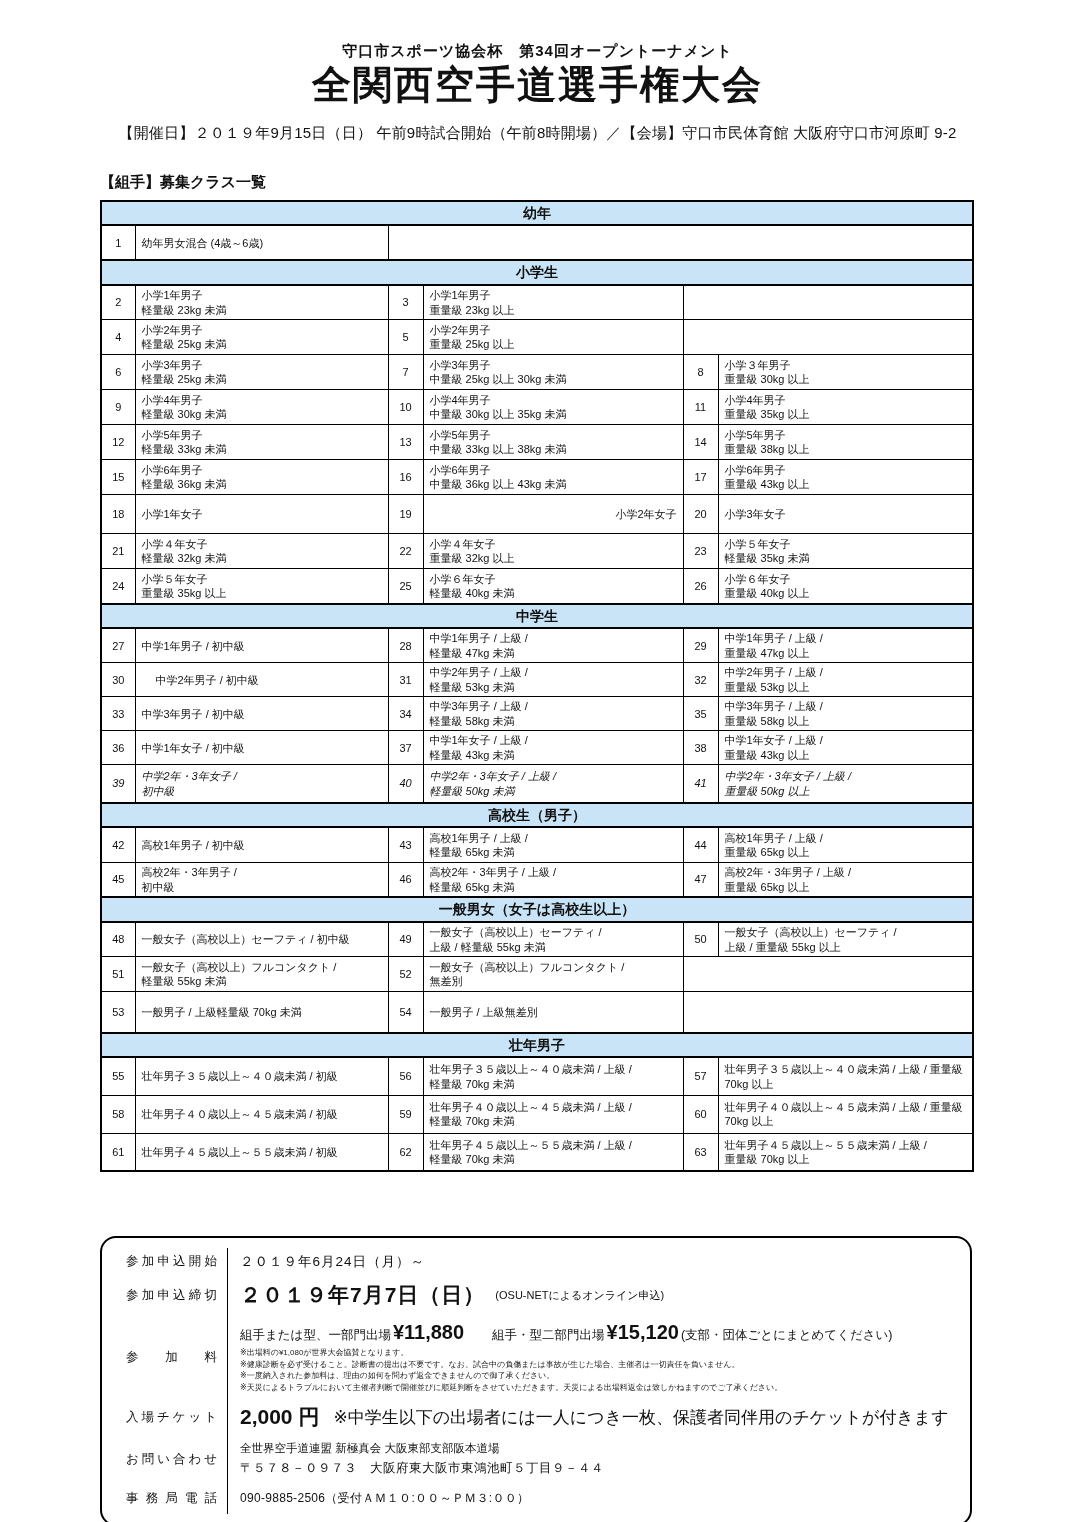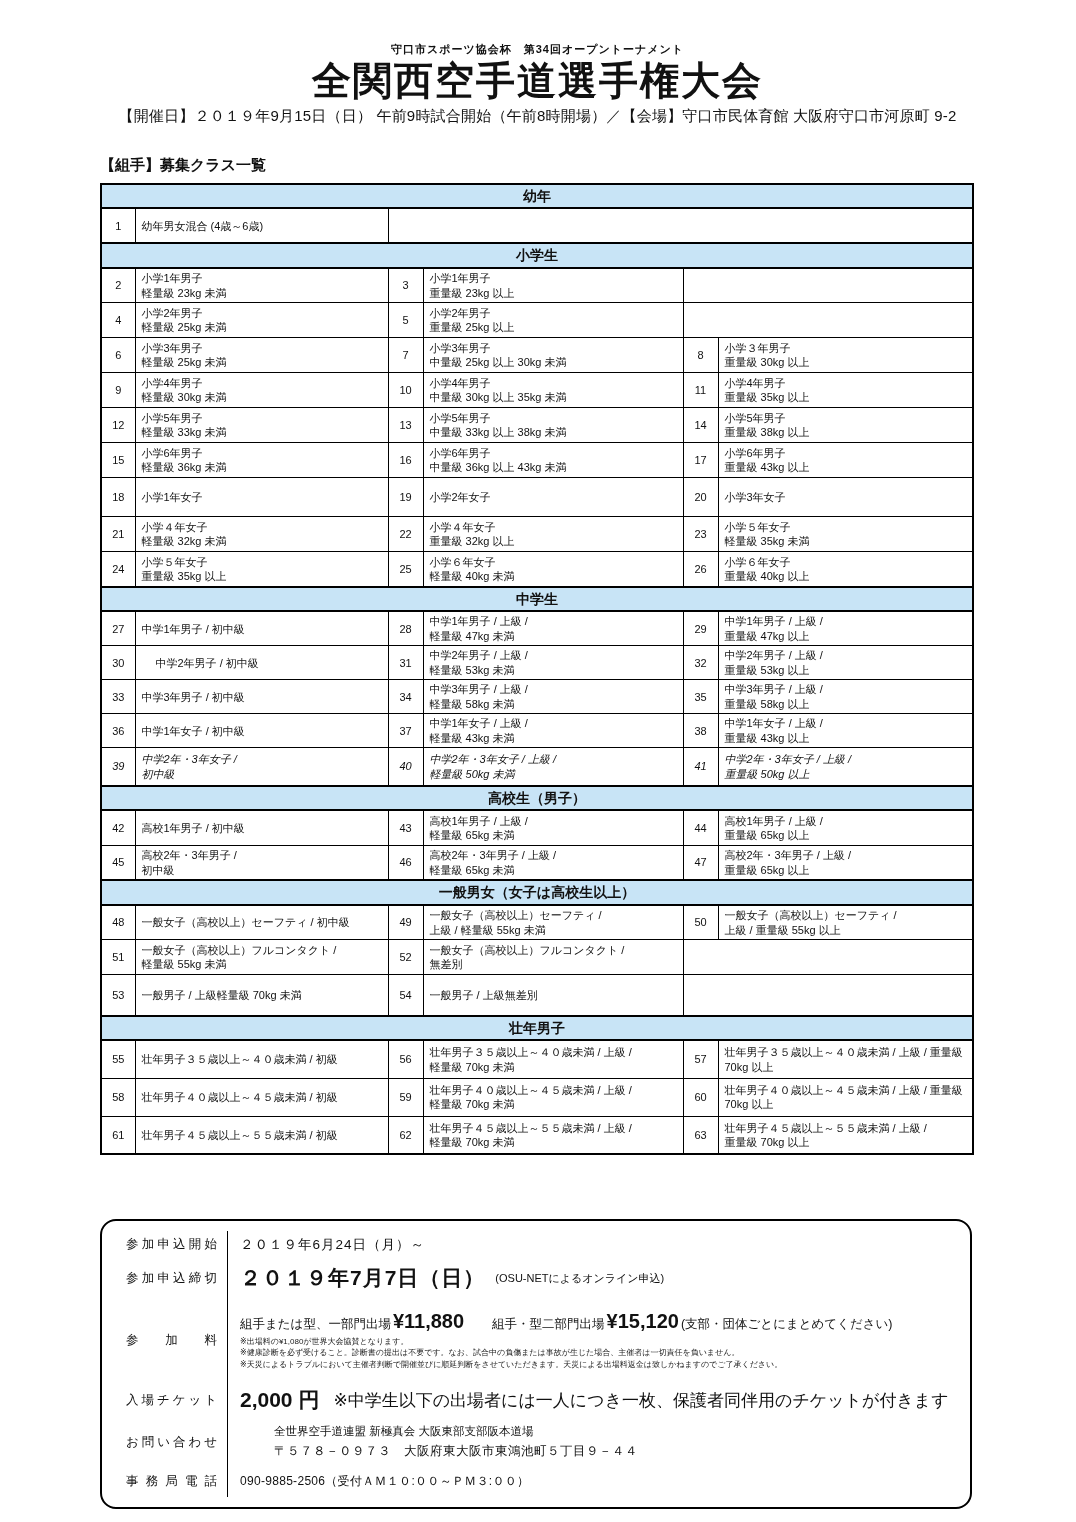--- a/index.html
+++ b/index.html
@@ -8,23 +8,23 @@
     width: 1076px; height: 1522px;
     font-family: "Liberation Sans", "DejaVu Sans", sans-serif;
     color: #111;
     position: relative;
     overflow: hidden;
   }
   .page { padding: 42px 101px 0 100px; width: 1076px; height: 1522px; }
 
   
   .hdr { text-align: center; }
-  .hdr-sub { font-size: 11px; font-weight: bold; letter-spacing: 1px; }
+  .hdr-sub { font-size: 15px; font-weight: bold; letter-spacing: 1px; }
   .hdr-title { font-size: 39px; font-weight: bold; letter-spacing: 2px; margin-top: 2px; line-height: 1.15; }
-  .hdr-info { font-size: 15px; margin-top: 3px; letter-spacing: 0.2px; }
+  .hdr-info { font-size: 15px; margin-top: 16px; letter-spacing: 0.2px; }
 
   .caption { font-size: 15px; font-weight: bold; margin: 30px 0 8px 0; text-align: left; }
 
   
   table.classes {
     width: 872px;
     border-collapse: collapse;
     table-layout: fixed;
     border: 2px solid #000;
   }
@@ -68,21 +68,21 @@
     text-align: justify;
     text-align-last: justify;
     display: flex; flex-direction: column; justify-content: center;
   }
   .apply-label > span { width: 100%; text-align: justify; text-align-last: justify; }
   .apply-content { flex: 1; padding: 3px 10px 3px 12px; display: flex; flex-direction: column; justify-content: center; }
   .row-start { height: 27px; }
   .row-deadline { height: 40px; }
   .row-fee { height: 84px; }
   .row-ticket { height: 36px; }
-  .row-contact { height: 48px; gap: 34px; }
+  .row-contact { height: 48px; }
   .row-phone { height: 31px; }
 
   .start-value { font-size: 13.5px; letter-spacing: 1px; }
   .deadline-line { display: flex; align-items: center; gap: 10px; }
   .deadline-big { font-size: 21px; font-weight: bold; letter-spacing: 1px; }
   .deadline-note { font-size: 11px; }
   .fee-line { display: flex; align-items: baseline; flex-wrap: nowrap; }
   .fee-text { font-size: 12.5px; }
   .fee-amt { font-size: 20px; font-weight: bold; margin: 0 2px; }
   .fee-gap { width: 26px; }
@@ -188,21 +188,21 @@
           <td class="desc">小学6年男子
 中量級 36kg 以上 43kg 未満</td>
           <td class="num">17</td>
           <td class="desc">小学6年男子
 重量級 43kg 以上</td>
         </tr>
         <tr style="height: 39px;">
           <td class="num" style="height: 39px;">18</td>
           <td class="desc" style="height: 39px;">小学1年女子</td>
           <td class="num" style="height: 39px;">19</td>
-          <td class="desc" style="height: 39px;">小学2年女子</td>
+          <td class="desc" style="height: 39px; text-align: right;">小学2年女子</td>
           <td class="num" style="height: 39px;">20</td>
           <td class="desc" style="height: 39px;">小学3年女子</td>
         </tr>
         <tr>
           <td class="num">21</td>
           <td class="desc">小学４年女子
 軽量級 32kg 未満</td>
           <td class="num">22</td>
           <td class="desc">小学４年女子
 重量級 32kg 以上</td>
@@ -396,20 +396,21 @@
           <span class="fee-text">組手または型、一部門出場</span>
           <span class="fee-amt">¥11,880</span>
           <span class="fee-gap"></span>
           <span class="fee-text">組手・型二部門出場</span>
           <span class="fee-amt">¥15,120</span>
           <span class="fee-text">(支部・団体ごとにまとめてください)</span>
         </div>
         <div class="fee-notes">
             <div class="fee-note">※出場料の¥1,080が世界大会協賛となります。</div>
             <div class="fee-note">※健康診断を必ず受けること。診断書の提出は不要です。なお、試合中の負傷または事故が生じた場合、主催者は一切責任を負いません。</div>
+            <div class="fee-note">※一度納入された参加料は、理由の如何を問わず返金できませんので御了承ください。</div>
             <div class="fee-note">※天災によるトラブルにおいて主催者判断で開催並びに順延判断をさせていただきます。天災による出場料返金は致しかねますのでご了承ください。</div>
           </div>
       </div>
     </div>
 
     <div class="apply-row row-ticket">
       <div class="apply-label">
           <span>入場チケット</span>
         </div>
       <div class="apply-content">

